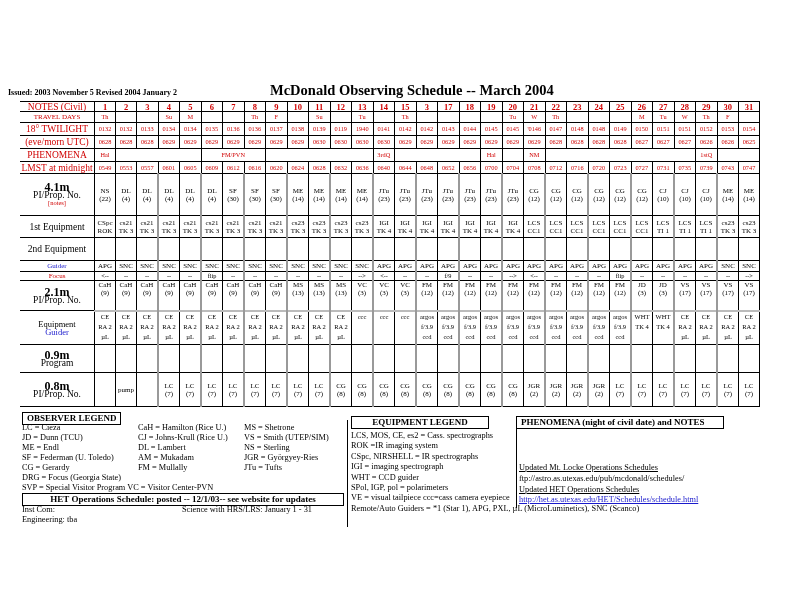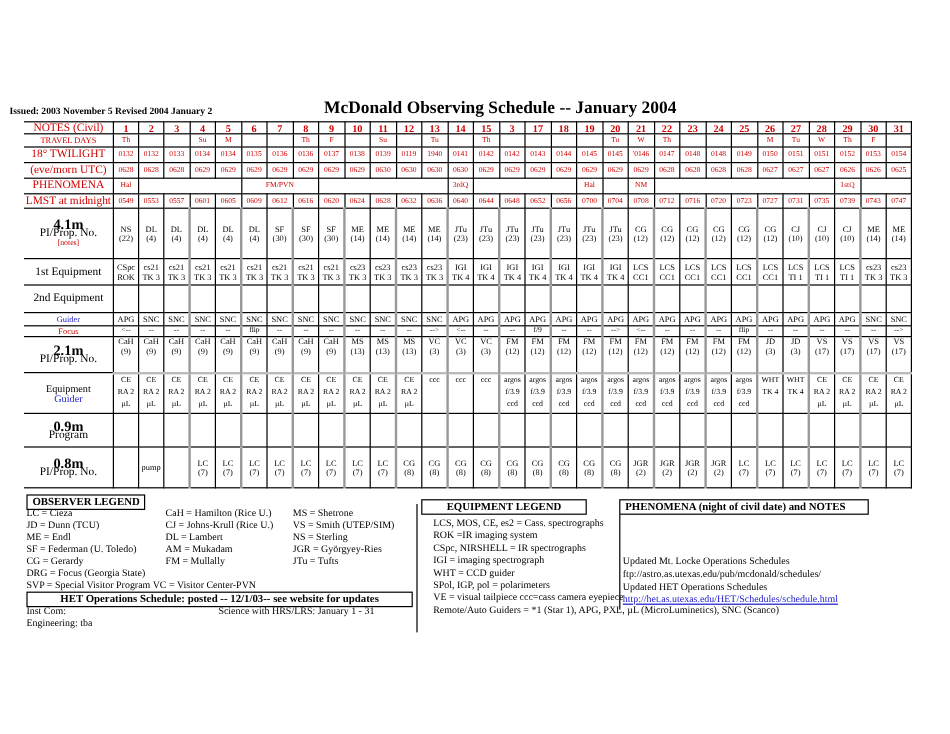--- a/index.html
+++ b/index.html
@@ -20,28 +20,28 @@
   .r-lmst td{height:11px;}
   .thick-top td{border-top:2px solid #000;}
   .big{font-size:12px;font-weight:bold;display:block;}
   .sub{font-size:9.5px;display:block;}
   .notes{font-size:6.5px;color:#d00000;display:block;}
   .dash-bot td{border-bottom:1px dashed #000;}
   .gcol{border-left:2px solid #999 !important;}
   .legend{position:absolute;font-size:8.3px;line-height:10px;}
   .boxhdr{position:absolute;border:1px solid #000;font-weight:bold;font-size:9px;padding:0 4px;height:11px;line-height:11px;background:#fff;}
   .vline{position:absolute;border-left:1px solid #000;}
-  .u{}
+  .u{text-decoration:underline;}
   a.link{color:#1a1acc;text-decoration:underline;}
 </style>
 </head>
 <body>
 
 <div class="issued">Issued: 2003 November 5 Revised 2004 January 2</div>
-<div class="title">McDonald Observing Schedule -- January 2004</div>
+<div class="title">McDonald Observing Schedule -- March 2004</div>
 
 <table class="sched">
   <tbody id="tb">
       <tr class="r-date">
         <td class="lbl"><span class="red">NOTES (Civil)</span></td>
         <td class="d red hdrnum">1</td>
         <td class="d red hdrnum">2</td>
         <td class="d red hdrnum">3</td>
         <td class="d red hdrnum">4</td>
         <td class="d red hdrnum">5</td>
@@ -1065,21 +1065,21 @@
     <div>JTu = Tufts</div>
   </div>
 <div class="legend" style="left:22px;top:483px;">SVP = Special Visitor Program  VC = Visitor Center-PVN</div>
 <div class="boxhdr" style="left:22px;top:493px;width:320px;text-align:center;padding:0;">HET Operations Schedule: posted -- 12/1/03-- see website for updates</div>
 <div class="legend" style="left:22px;top:505px;">Inst Com:</div>
 <div class="legend" style="left:182px;top:505px;">Science with HRS/LRS: January 1 - 31</div>
 <div class="legend" style="left:22px;top:515px;">Engineering:  tba</div>
 
 <div class="vline" style="left:347px;top:420px;height:107px;"></div>
 <div class="boxhdr" style="left:351px;top:416px;width:136px;text-align:center;padding:0;">EQUIPMENT LEGEND</div>
-<div class="legend" style="left:361px;top:431px;line-height:10.4px;" id="eql">
+<div class="legend" style="left:351px;top:431px;line-height:10.4px;" id="eql">
     <div>LCS, MOS, CE, es2 = Cass. spectrographs</div>
     <div>ROK =IR imaging system</div>
     <div>CSpc, NIRSHELL = IR spectrographs</div>
     <div>IGI = imaging spectrograph</div>
     <div>WHT = CCD guider</div>
     <div>SPol, IGP, pol = polarimeters</div>
     <div>VE = visual tailpiece       ccc=cass camera eyepiece</div>
     <div>Remote/Auto Guiders  = *1 (Star 1), APG, PXL, µL (MicroLuminetics), SNC (Scanco)</div>
   </div>
 

